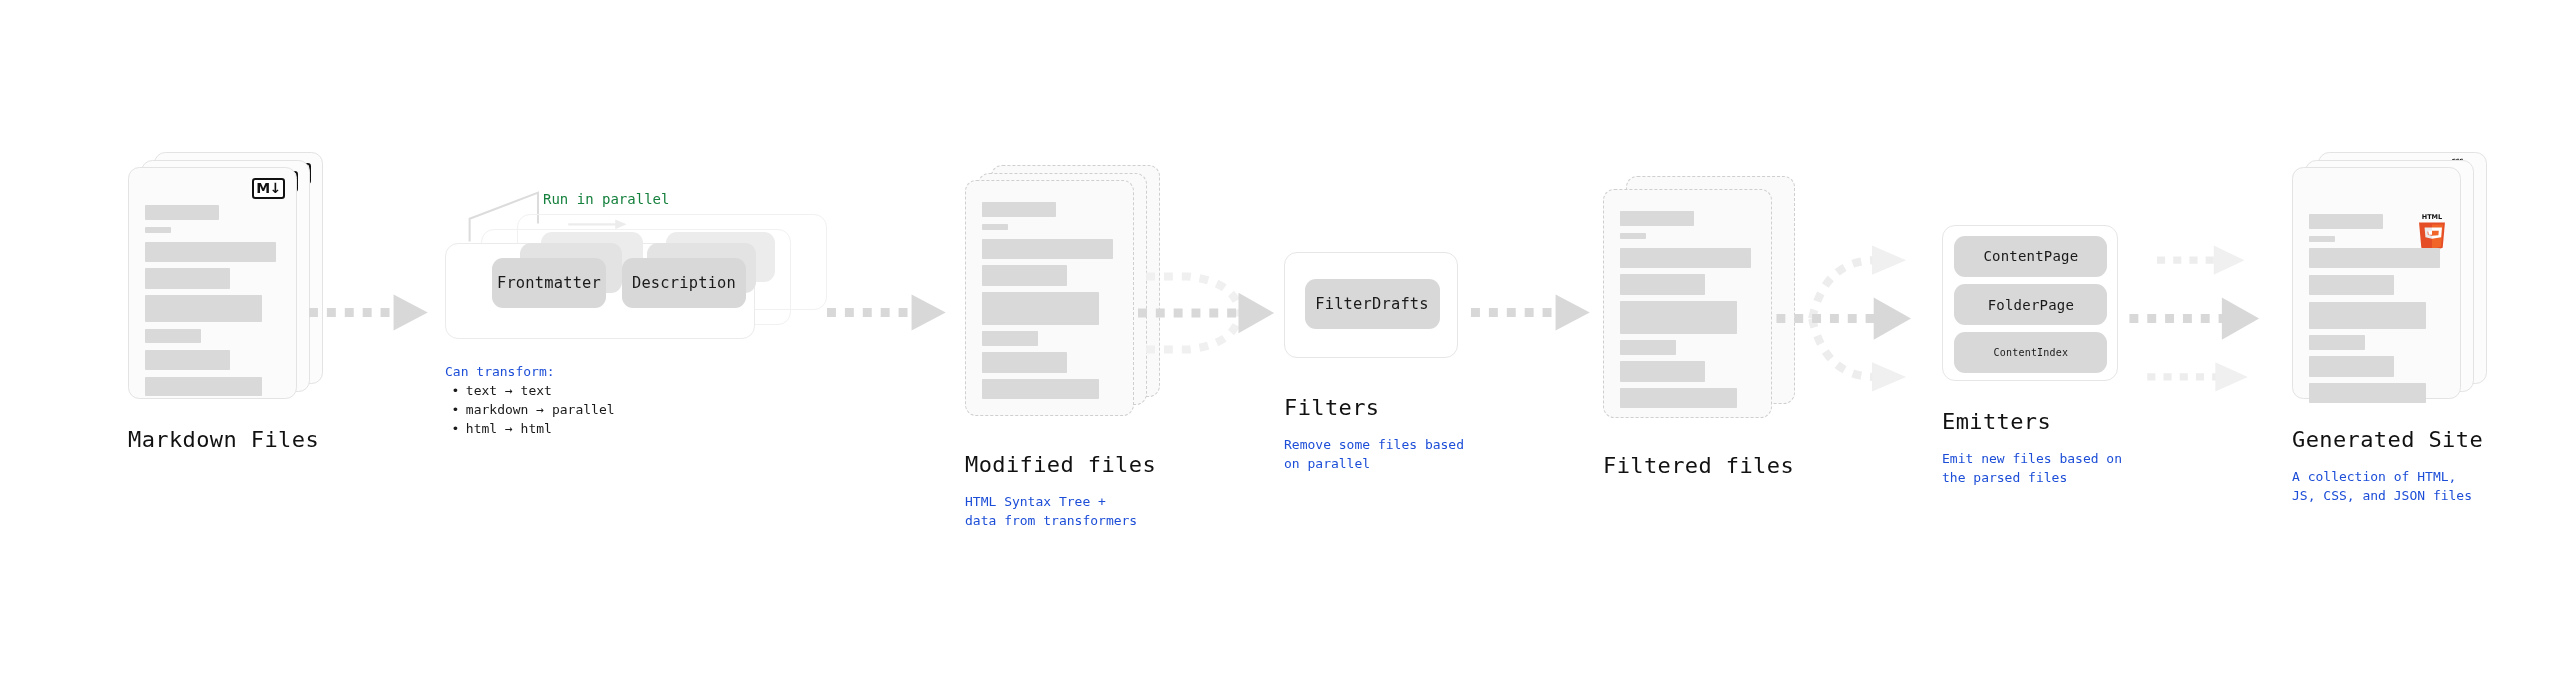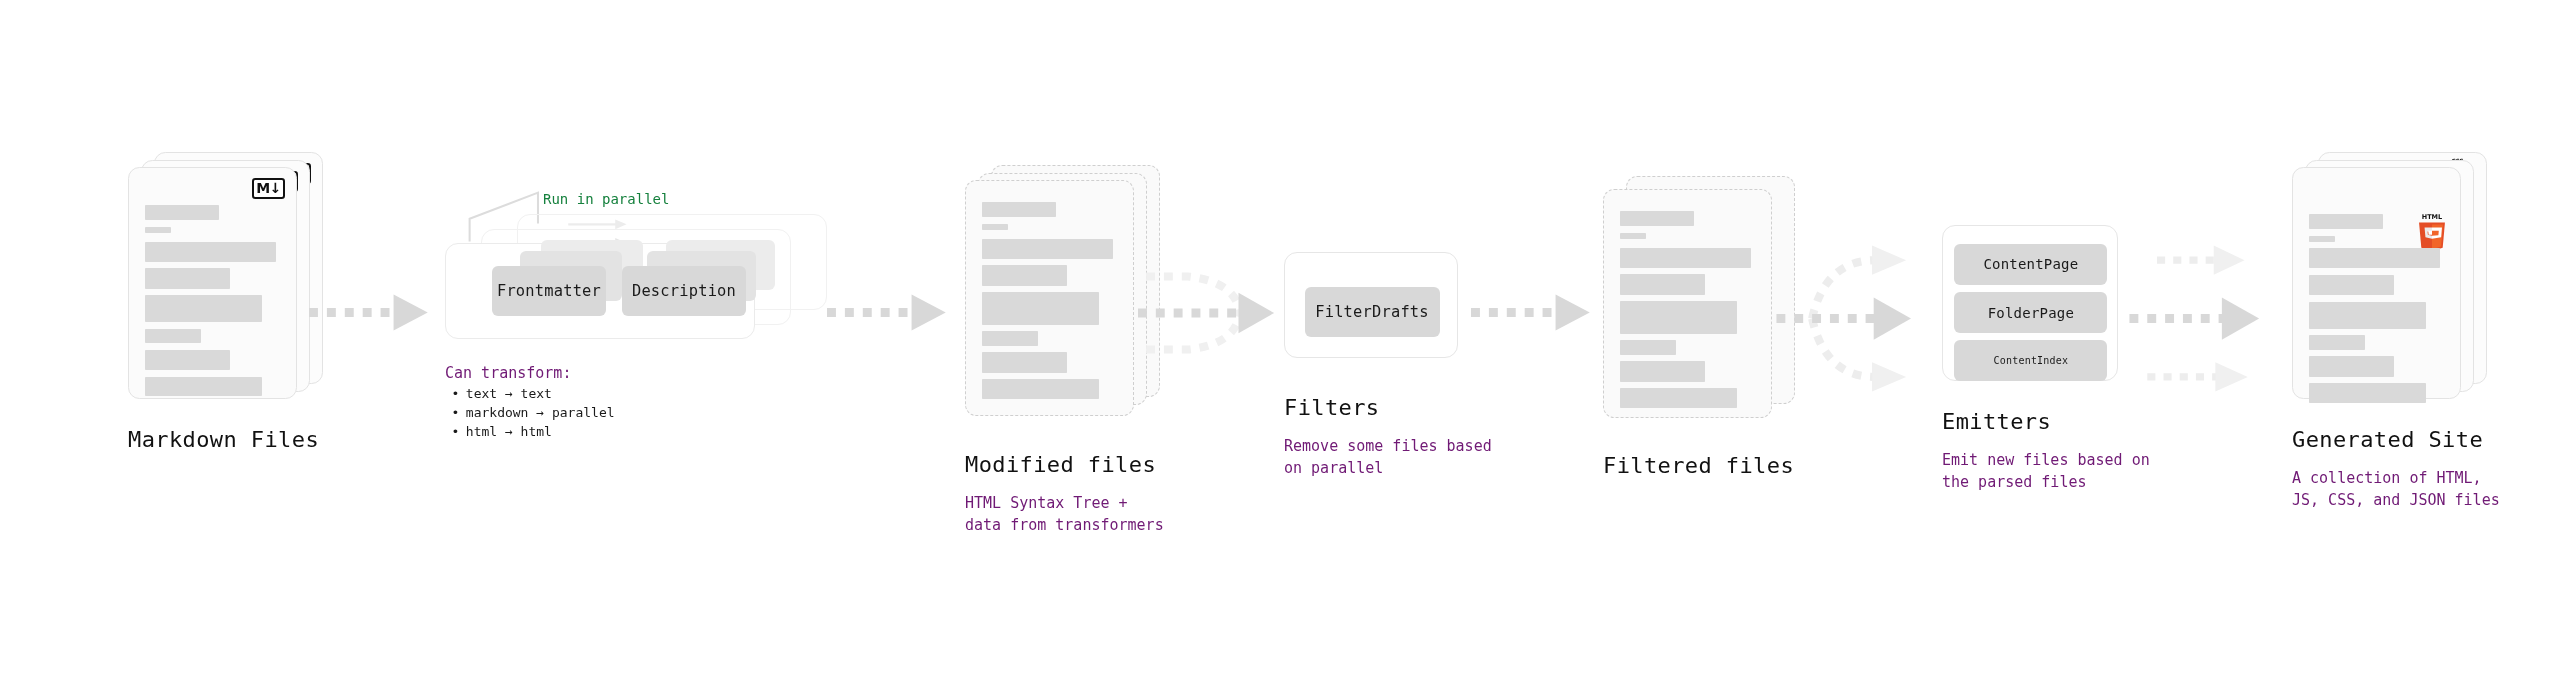--- a/index.html
+++ b/index.html
@@ -40,30 +40,30 @@
   .js-badge{width:28px;height:14.6px;background:#f7df1e;border-radius:0.8px;}
   .html5{width:34px;height:39px;position:relative;}
 
   
   .gbox{
     border:1.6px solid #e6e6e6;border-radius:13px;background:#ffffff;
     box-sizing:border-box;position:absolute;
   }
   .gbox.faint{border-color:#f1f1f1;background:transparent;}
   .pill{
-    background:#d8d8d8;border-radius:6px;color:#1a1a1a;
+    background:#d8d8d8;border-radius:11px;color:#1a1a1a;
     display:flex;align-items:center;justify-content:center;
-    font-size:15.4px;letter-spacing:0.2px;box-sizing:border-box;margin-top:8px;
+    font-size:15.4px;letter-spacing:0.2px;box-sizing:border-box;
   }
   .pill.faint{background:#ececec;color:transparent;}
   .pill.faint2{background:#e3e3e3;color:transparent;}
 
   
   .title{font-size:22px;letter-spacing:0.4px;color:#111;white-space:nowrap;}
-  .sub{font-size:15px;line-height:1.45;color:#701a75;white-space:pre-line;}
+  .sub{font-size:13px;line-height:1.45;color:#1d4ed8;white-space:pre-line;}
   .bullets{font-size:13px;line-height:1.45;color:#1a1a1a;margin:0;padding:0;list-style:none;}
   .bullets li{white-space:nowrap;}
   .bullets li::before{content:"\2022";margin:0 6.5px 0 6.5px;}
   .parallel{
     position:absolute;font-size:14px;color:#15803d;white-space:nowrap;
   }
 
   svg{position:absolute;overflow:visible;}
 </style>
 </head>

